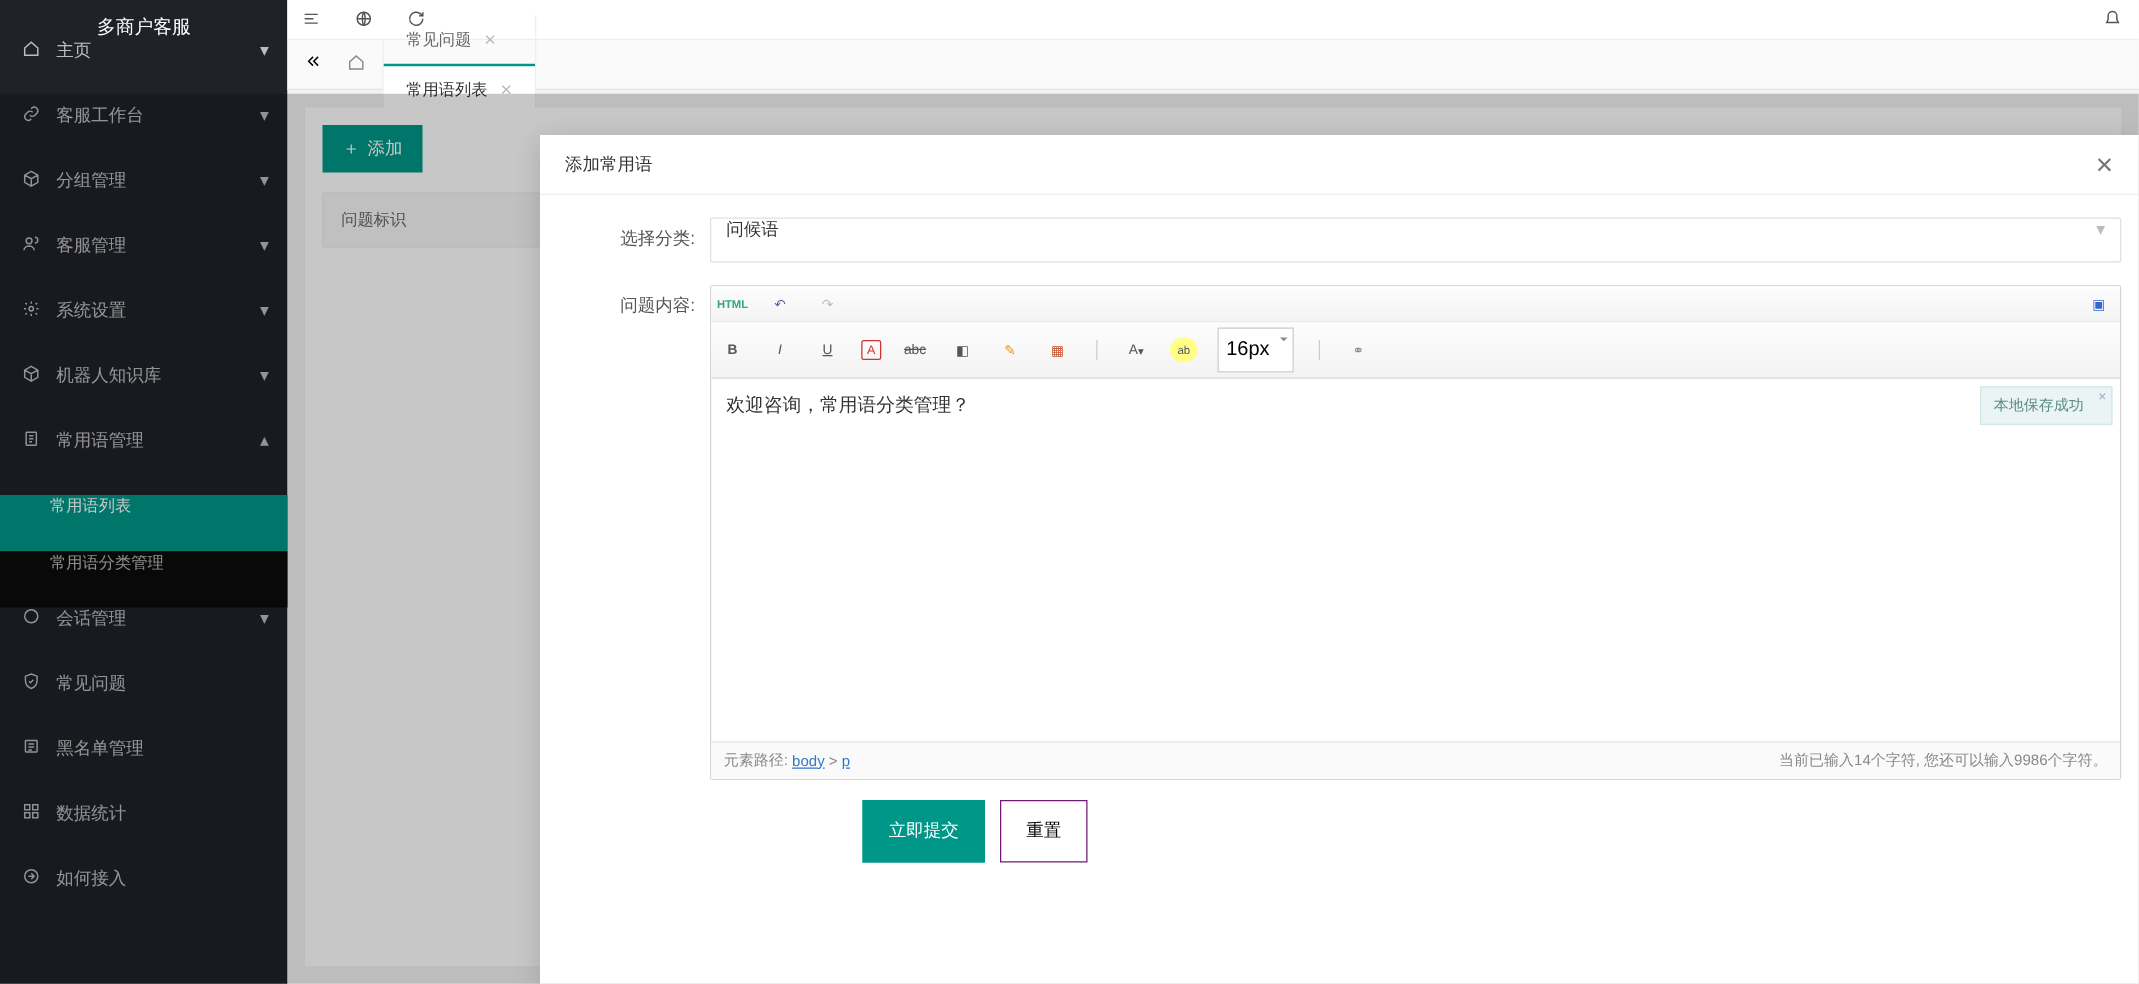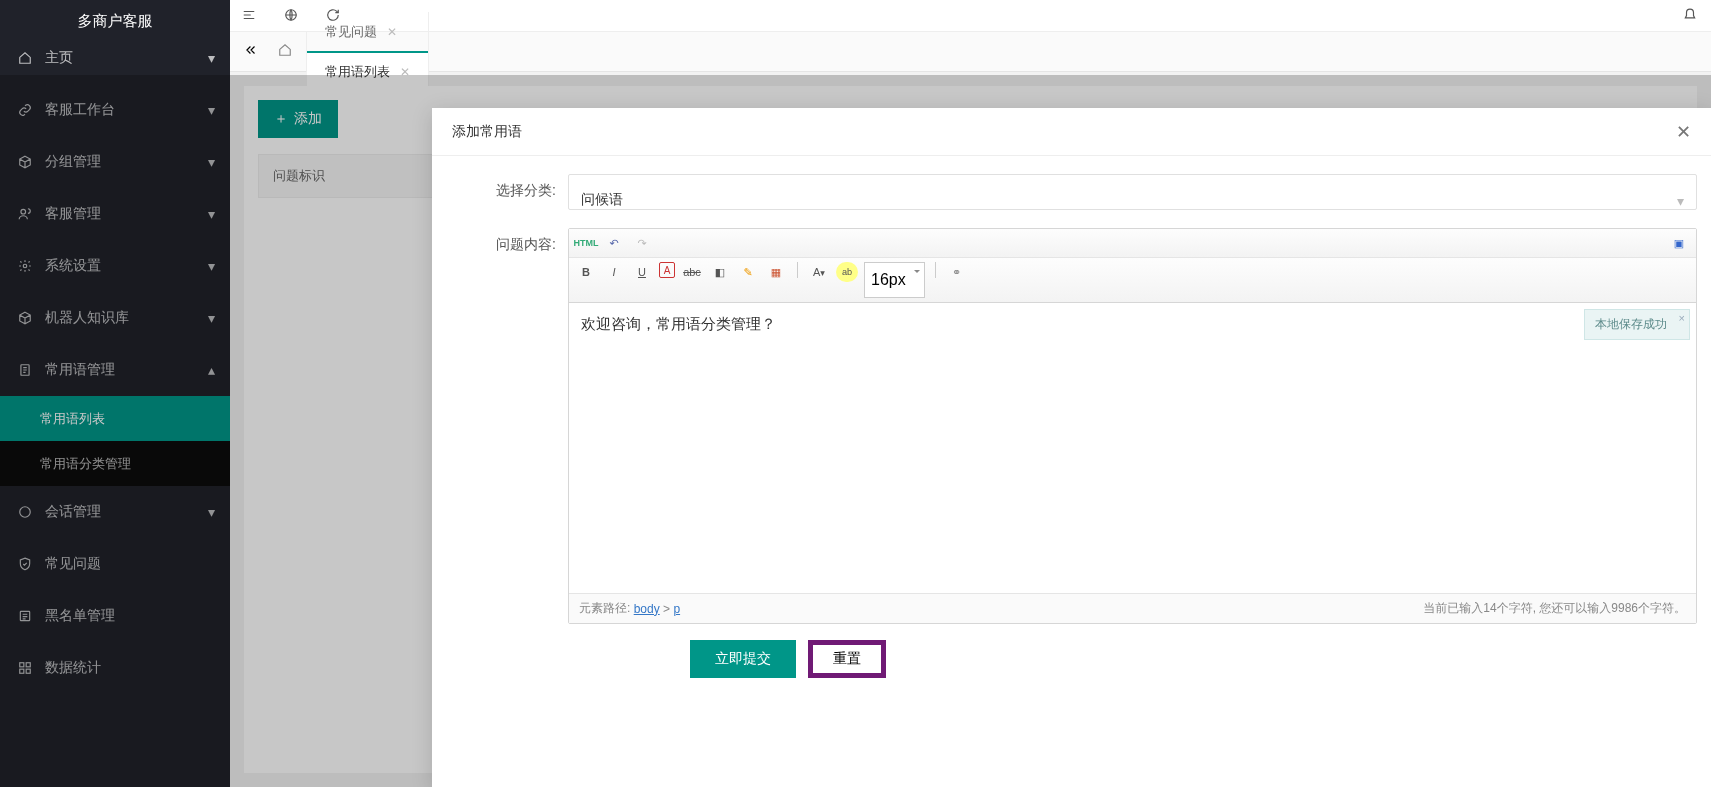--- a/index.html
+++ b/index.html
@@ -1,20 +1,20 @@
 <!DOCTYPE html>
 <html><head>
 <meta charset="utf-8">
 <style>
 *{box-sizing:border-box;margin:0;padding:0;font-family:"Microsoft YaHei","Helvetica Neue",Arial,sans-serif}
 body{background:#f0f2f5;overflow:hidden}
 .app{display:flex;height:787px;width:1711px;position:relative}
 .sidebar{width:230px;background:#20222a;color:#aeb3bb;display:flex;flex-direction:column;font-size:14px;flex-shrink:0}
 .brand{height:32px;display:flex;align-items:center;justify-content:center;color:#fff;font-size:15px;padding:20px 0 10px}
-.side-item{height:52px;display:flex;align-items:center;padding:0 15px;cursor:pointer;position:relative;color:rgba(255,255,255,.7)}
+.side-item{height:52px;display:flex;padding:0 15px;cursor:pointer;position:relative;color:rgba(255,255,255,.7)}
 .side-item.active{background:#009688;color:#fff}
 .side-item.sub{padding-left:40px;height:45px;background:#0c0c0c;font-size:13px}
 .side-item.sub.active{background:#009688}
 .side-item .ico{width:20px;display:inline-flex;justify-content:center;margin-right:10px}
 .side-item .chev{position:absolute;right:15px}
 .main{flex:1;display:flex;flex-direction:column;background:#f2f2f2;min-width:0}
 .topbar{height:32px;background:#fff;display:flex;align-items:center;padding:0 12px;gap:26px;border-bottom:1px solid #eee}
 .topbar .tb-ico{width:16px;height:16px;color:#555;cursor:pointer}
 .topbar .spacer{flex:1}
 .tabsbar{height:40px;background:#fafafa;display:flex;align-items:center;padding:0 8px;border-bottom:1px solid #e5e5e5}
@@ -28,37 +28,37 @@
 .add-btn{background:#009688;color:#fff;border:none;padding:0 16px;height:38px;font-size:14px;display:inline-flex;align-items:center;gap:6px;cursor:pointer}
 .table-head{margin-top:16px;background:#f7f7f7;border:1px solid #eee;padding:12px 14px;color:#666;font-size:13px}
 .mask{position:absolute;inset:0;top:75px;background:rgba(0,0,0,.22)}
 .dialog{position:absolute;left:432px;top:108px;right:0;bottom:0;background:#fff;box-shadow:0 4px 20px rgba(0,0,0,.15);display:flex;flex-direction:column}
 .dlg-head{height:48px;display:flex;align-items:center;padding:0 20px;font-size:14px;color:#333;border-bottom:1px solid #eee}
 .dlg-head .close{margin-left:auto;cursor:pointer;color:#777;font-size:18px}
 .dlg-body{flex:1;padding:18px 14px;overflow:auto}
 .form-row{display:flex;align-items:flex-start;margin-bottom:18px}
 .form-label{width:110px;text-align:right;color:#555;font-size:14px;padding-top:8px;flex-shrink:0}
 .form-ctl{flex:1;margin-left:12px}
-.select,.input{width:100%;height:36px;border:1px solid #e0e0e0;border-radius:2px;padding:0 12px;font-size:14px;color:#333;background:#fff;display:flex;align-items:flex-end;position:relative}
+.select,.input{width:100%;height:36px;border:1px solid #e0e0e0;border-radius:2px;padding:0 12px;font-size:14px;color:#333;background:#fff;display:flex;align-items:flex-start;position:relative}
 .select .caret{position:absolute;right:12px;color:#bbb}
 .editor{border:1px solid #d6d6d6;border-radius:2px;background:#fff}
-.ed-tb{display:flex;gap:6px;padding:4px 6px;border-bottom:1px solid #e5e5e5;background:linear-gradient(#fdfdfd,#f3f3f3)}
+.ed-tb{display:flex;align-items:center;gap:16px;padding:4px 6px;border-bottom:1px solid #e5e5e5;background:linear-gradient(#fdfdfd,#f3f3f3)}
 .ed-tb.row2{border-bottom:1px solid #d6d6d6}
 .ed-btn{width:22px;height:20px;display:inline-flex;align-items:center;justify-content:center;font-size:11px;color:#555;cursor:pointer;border-radius:2px}
 .ed-sep{width:1px;height:16px;background:#ccc;margin:0 4px}
 .ed-size{height:36px;border:1px solid #ccc;font-size:16px;padding:0 18px 0 6px;background:#fff;display:inline-flex;align-items:center;position:relative;min-width:56px}
 .ed-size::after{content:"";position:absolute;right:4px;top:7px;border:3px solid transparent;border-top-color:#888}
 .ed-canvas{min-height:290px;padding:12px;font-size:15px;color:#333;position:relative}
 .save-toast{position:absolute;right:6px;top:6px;background:#eaf4f4;border:1px solid #cfe6e6;color:#5c8a8a;font-size:12px;padding:6px 22px 6px 10px}
 .save-toast .tx{position:absolute;right:4px;top:2px;color:#9ab;font-size:11px;cursor:pointer}
 .ed-foot{display:flex;align-items:center;padding:6px 10px;border-top:1px solid #e5e5e5;font-size:12px;color:#888;background:#fafafa}
 .ed-foot a{color:#3477c7;text-decoration:underline}
 .ed-foot .right{margin-left:auto}
 .dlg-actions{display:flex;gap:12px;margin-left:122px;margin-top:16px}
-.btn{height:38px;padding:0 20px;font-size:14px;border:5px solid #701a75;background:#fff;cursor:pointer}
+.btn{height:50px;padding:0 20px;font-size:14px;border:1px solid #701a75;background:#fff;cursor:pointer}
 .btn.primary{background:#009688;color:#fff;border-color:#009688}
 .ico svg,.tb-ico svg{width:14px;height:14px}
 .max-ico{margin-left:auto}
 </style>
 </head>
 <body>
 
 <div class="app">
   <aside class="sidebar">
     <div class="brand">多商户客服</div>
@@ -166,20 +166,29 @@
         <div class="side-item">
           <span class="ico">
             <svg viewBox="0 0 24 24" fill="none" stroke="currentColor" stroke-width="2">
               <rect x="3" y="3" width="7" height="7"></rect>
               <rect x="14" y="3" width="7" height="7"></rect>
               <rect x="3" y="14" width="7" height="7"></rect>
               <rect x="14" y="14" width="7" height="7"></rect>
             </svg>
           </span>
           <span>数据统计</span>
+        </div>
+        <div class="side-item">
+          <span class="ico">
+            <svg viewBox="0 0 24 24" fill="none" stroke="currentColor" stroke-width="2">
+              <circle cx="12" cy="12" r="9"></circle>
+              <path d="M12 8l4 4-4 4M8 12h8"></path>
+            </svg>
+          </span>
+          <span>如何接入</span>
         </div>
       </div>
   </aside>
 
   <div class="main">
     <div class="topbar">
       <span class="tb-ico"><svg viewBox="0 0 24 24" fill="none" stroke="currentColor" stroke-width="2">
             <path d="M3 6h18M3 12h12M3 18h18"></path>
           </svg></span>
       <span class="tb-ico"><svg viewBox="0 0 24 24" fill="none" stroke="currentColor" stroke-width="2">

